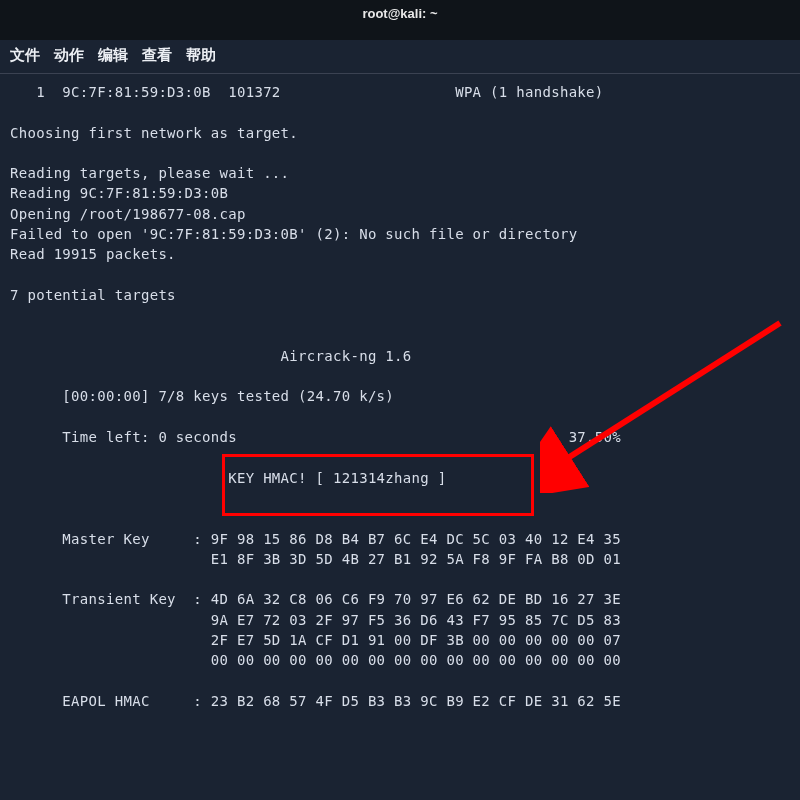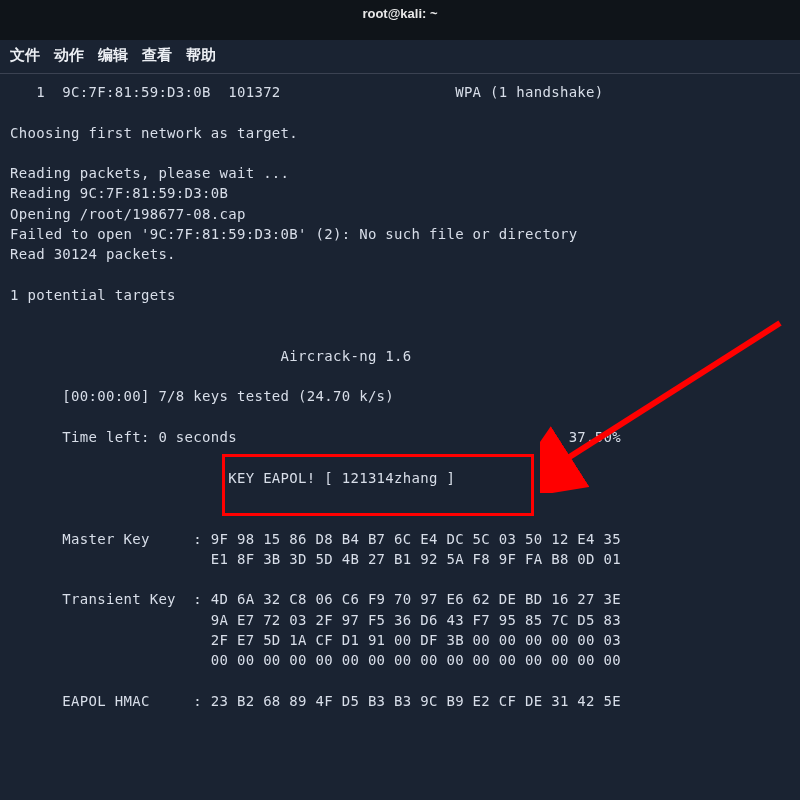--- a/index.html
+++ b/index.html
@@ -82,47 +82,47 @@
   <span class="menuitem">动作</span>
   <span class="menuitem">编辑</span>
   <span class="menuitem">查看</span>
   <span class="menuitem">帮助</span>
 </div>
 
 <div class="term"><span>   1  9C:7F:81:59:D3:0B  101372                    WPA (1 handshake)</span>
 <span></span>
 <span>Choosing first network as target.</span>
 <span></span>
-<span>Reading packets, please wait ...</span>
+<span>Reading targets, please wait ...</span>
 <span>Reading 9C:7F:81:59:D3:0B</span>
 <span>Opening /root/198677-08.cap</span>
 <span>Failed to open '9C:7F:81:59:D3:0B' (2): No such file or directory</span>
-<span>Read 30124 packets.</span>
+<span>Read 19915 packets.</span>
 <span></span>
-<span>1 potential targets</span>
+<span>7 potential targets</span>
 <span></span>
 <span></span>
 <span>                               Aircrack-ng 1.6</span>
 <span></span>
 <span>      [00:00:00] 7/8 keys tested (24.70 k/s)</span>
 <span></span>
 <span>      Time left: 0 seconds                                      37.50%</span>
 <span></span>
-<span>                         KEY EAPOL! [ 121314zhang ]</span>
+<span>                         KEY HMAC! [ 121314zhang ]</span>
 <span></span>
 <span></span>
-<span>      Master Key     : 9F 98 15 86 D8 B4 B7 6C E4 DC 5C 03 50 12 E4 35</span>
+<span>      Master Key     : 9F 98 15 86 D8 B4 B7 6C E4 DC 5C 03 40 12 E4 35</span>
 <span>                       E1 8F 3B 3D 5D 4B 27 B1 92 5A F8 9F FA B8 0D 01</span>
 <span></span>
 <span>      Transient Key  : 4D 6A 32 C8 06 C6 F9 70 97 E6 62 DE BD 16 27 3E</span>
 <span>                       9A E7 72 03 2F 97 F5 36 D6 43 F7 95 85 7C D5 83</span>
-<span>                       2F E7 5D 1A CF D1 91 00 DF 3B 00 00 00 00 00 03</span>
+<span>                       2F E7 5D 1A CF D1 91 00 DF 3B 00 00 00 00 00 07</span>
 <span>                       00 00 00 00 00 00 00 00 00 00 00 00 00 00 00 00</span>
 <span></span>
-<span>      EAPOL HMAC     : 23 B2 68 89 4F D5 B3 B3 9C B9 E2 CF DE 31 42 5E</span>
+<span>      EAPOL HMAC     : 23 B2 68 57 4F D5 B3 B3 9C B9 E2 CF DE 31 62 5E</span>
 
 </div>
 
 <div class="highlight-box"></div>
 
 <svg class="arrow" width="260" height="180">
   <defs>
     <marker id="ah" markerWidth="14" markerHeight="12" refX="2" refY="6" orient="auto">
       <polygon points="0 0, 14 6, 0 12" fill="#ff0000"></polygon>
     </marker>

